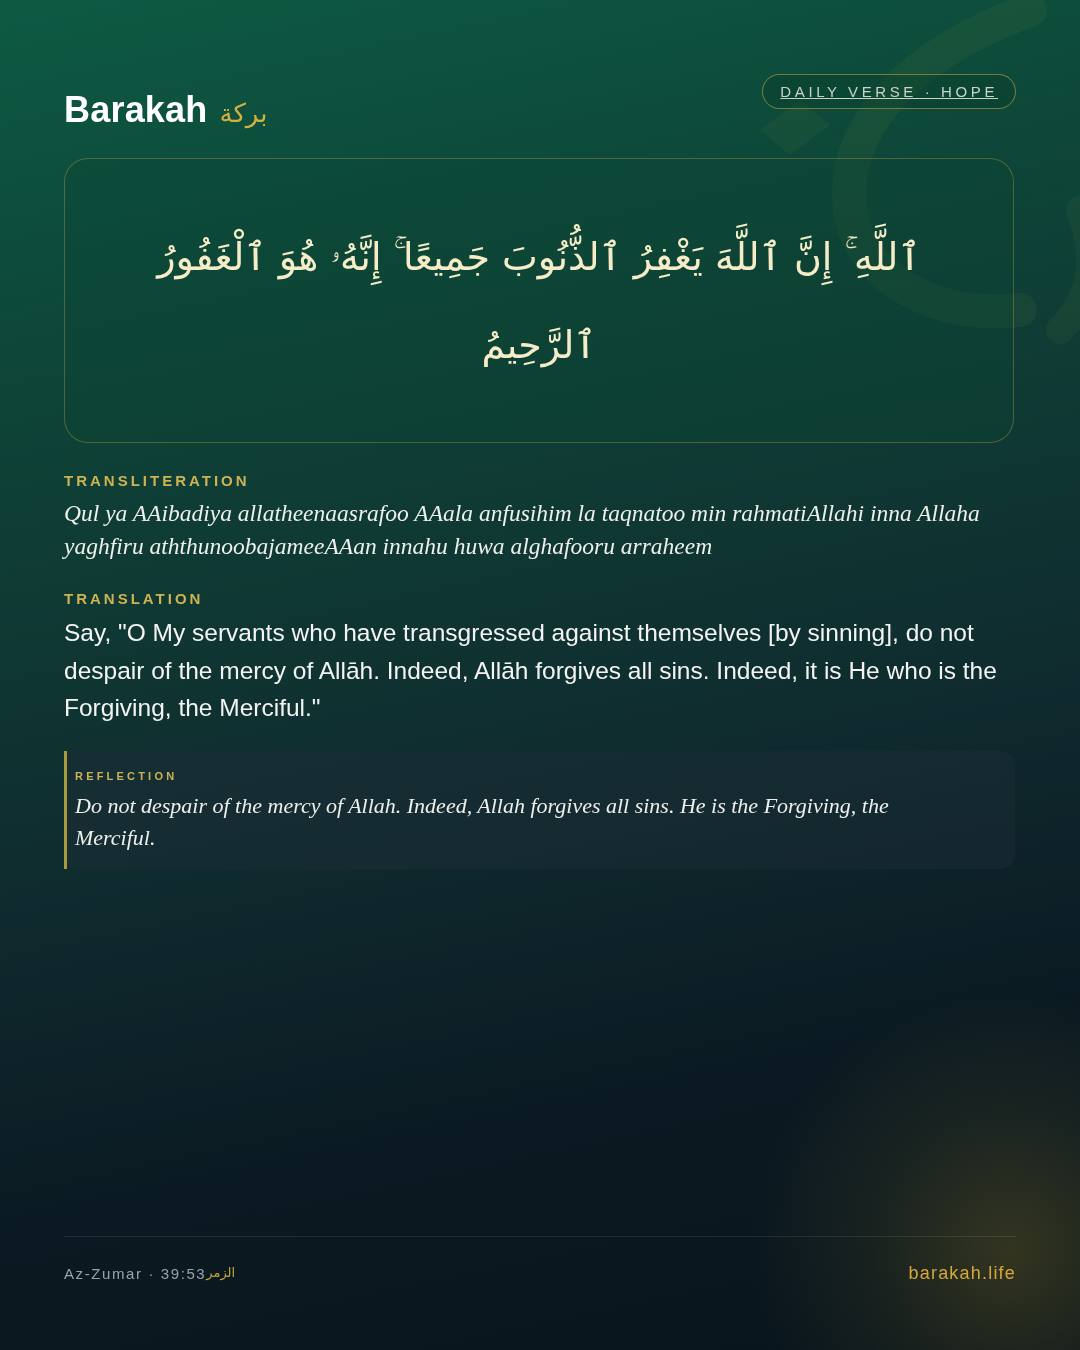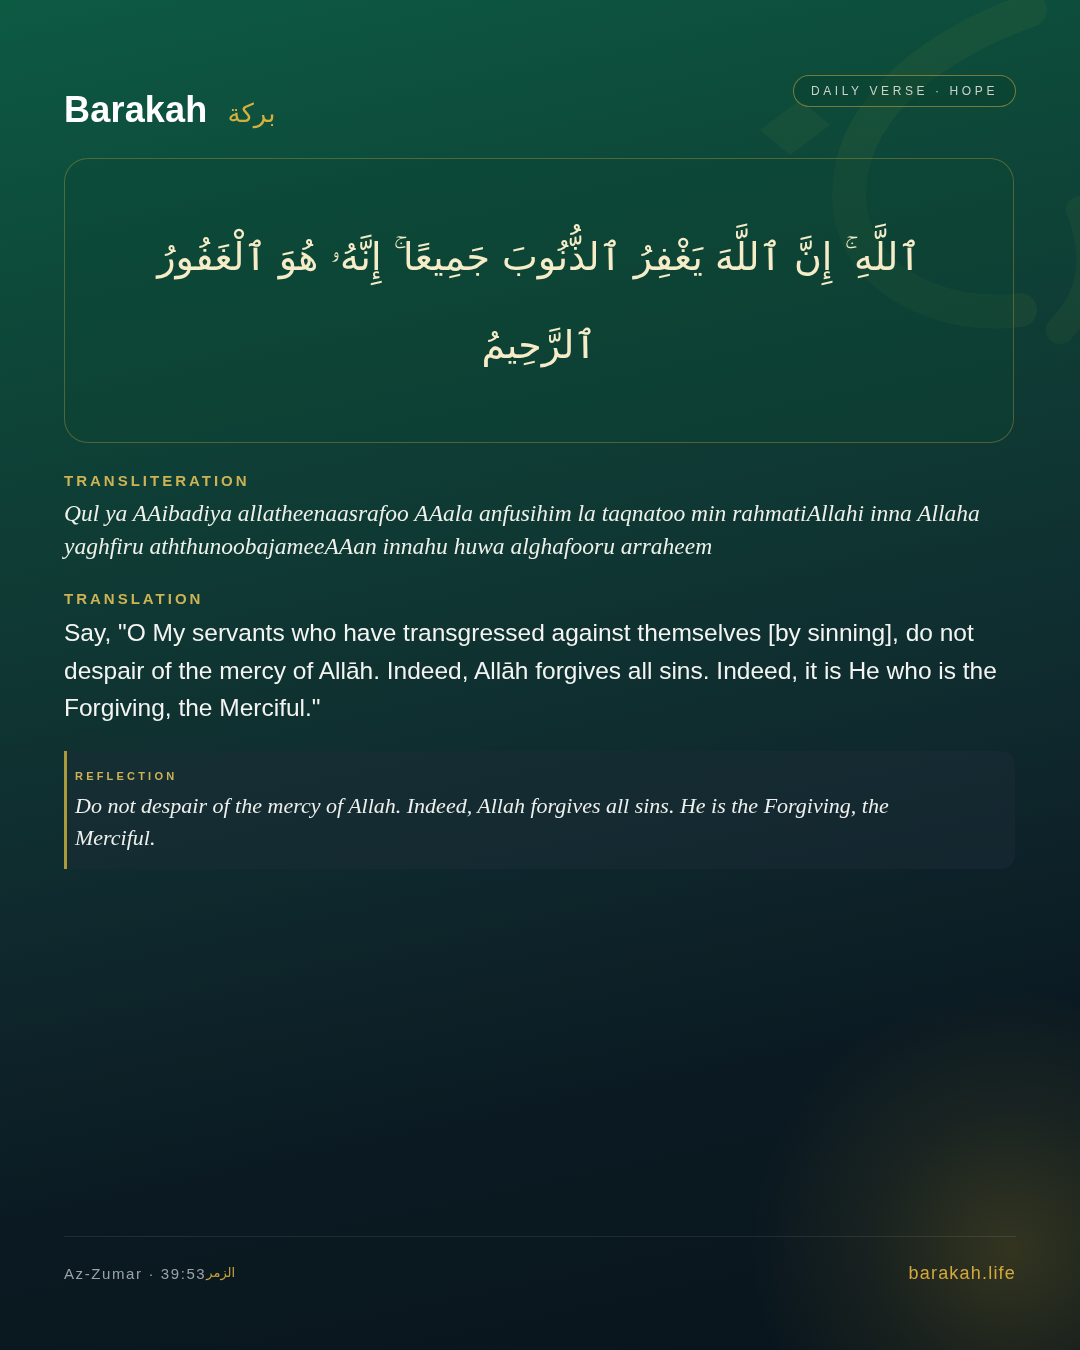--- a/index.html
+++ b/index.html
@@ -12,27 +12,27 @@
       color: #f3efe2;
     }
     .watermark {
       position: absolute; right: -40px; top: -20px; width: 420px; height: 420px;
       pointer-events: none; opacity: 0.5;
     }
     .header {
       position: absolute; left: 64px; right: 64px; top: 66px; height: 50px;
       display: flex; align-items: center; justify-content: space-between;
     }
-    .brand { display: flex; align-items: baseline; gap: 20px; margin-top: 38px; }
+    .brand { display: flex; align-items: baseline; gap: 12px; margin-top: 38px; }
     .brand-name { font-size: 36px; font-weight: 700; color: #ffffff; letter-spacing: 0.2px; }
     .brand-ar { font-family: "DejaVu Sans", sans-serif; font-size: 26px; color: #d4b13e; }
     .pill {
       border: 1px solid rgba(201,170,70,0.55); border-radius: 18px;
-      padding: 8px 17px; font-size: 12px; letter-spacing: 3.6px;
-      color: #c8d4c8; background: rgba(10,60,40,0.35);
+      padding: 8px 17px; font-size: 15px; letter-spacing: 3.6px;
+      color: #c8d4c8; background: rgba(10,60,40,0.35); text-decoration: underline;
     }
     .verse-card {
       position: absolute; left: 64px; top: 158px; width: 950px; height: 285px;
       border: 1px solid rgba(201,170,70,0.35); border-radius: 24px;
       background: rgba(12,70,52,0.35);
       display: flex; flex-direction: column; align-items: center; justify-content: center;
       box-sizing: border-box; padding: 0 56px;
     }
     .arabic {
       direction: rtl; text-align: center;

